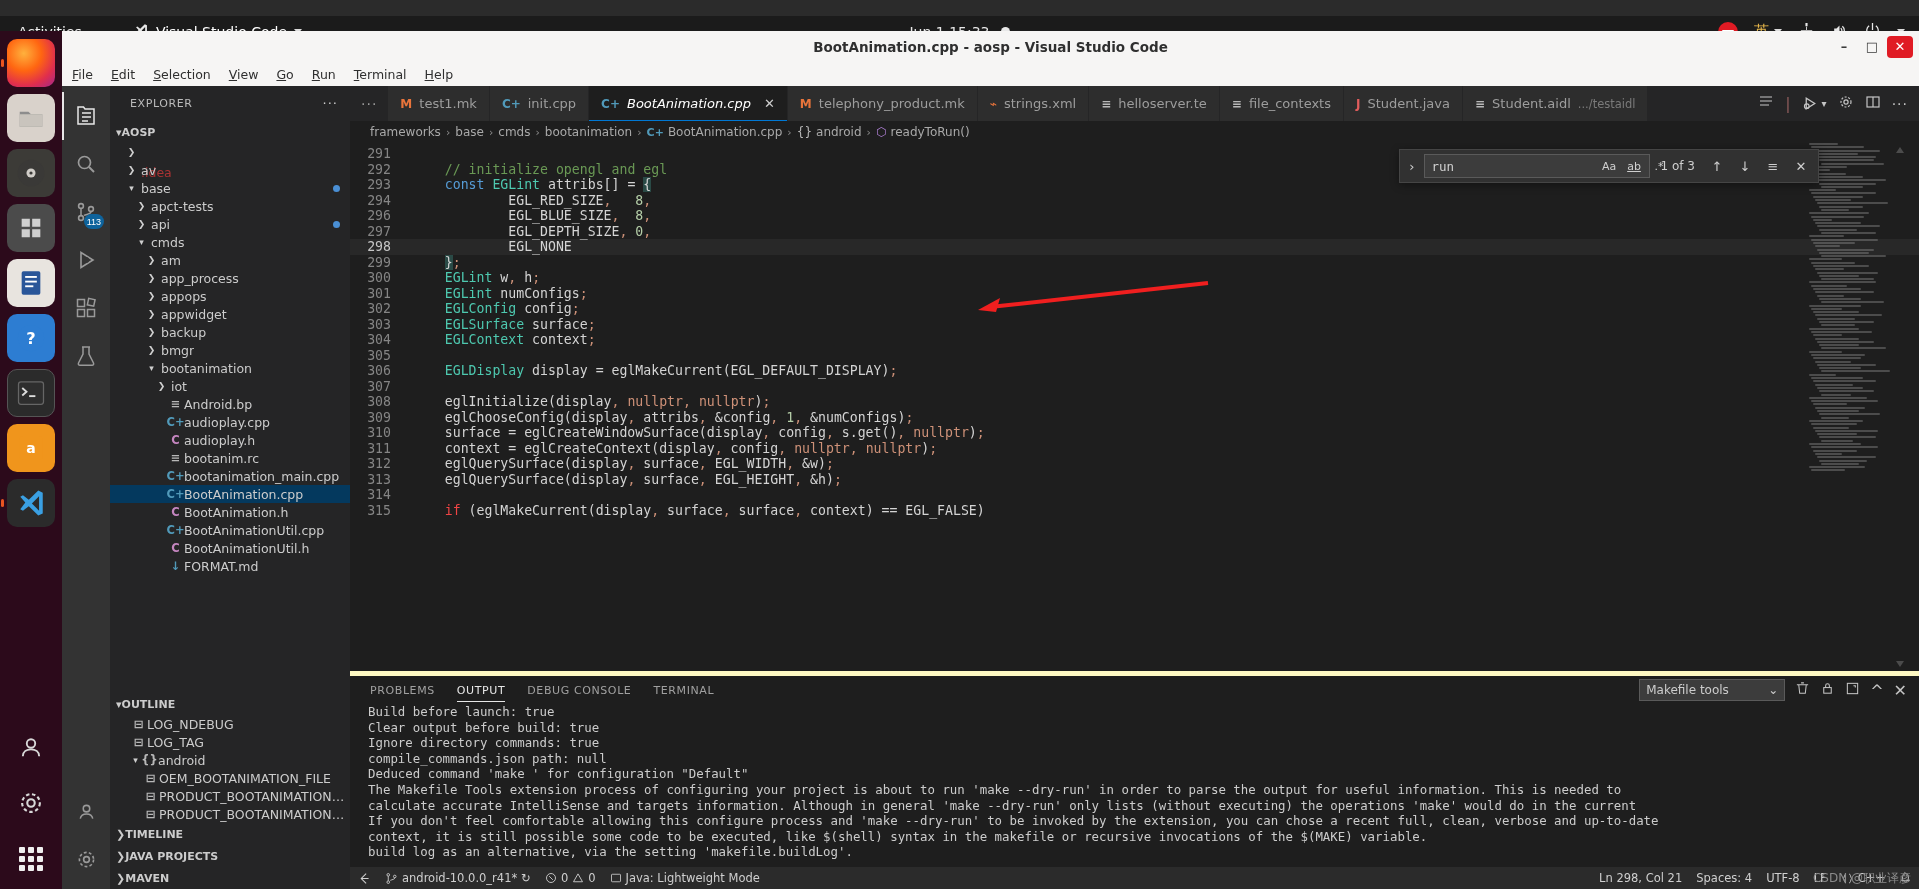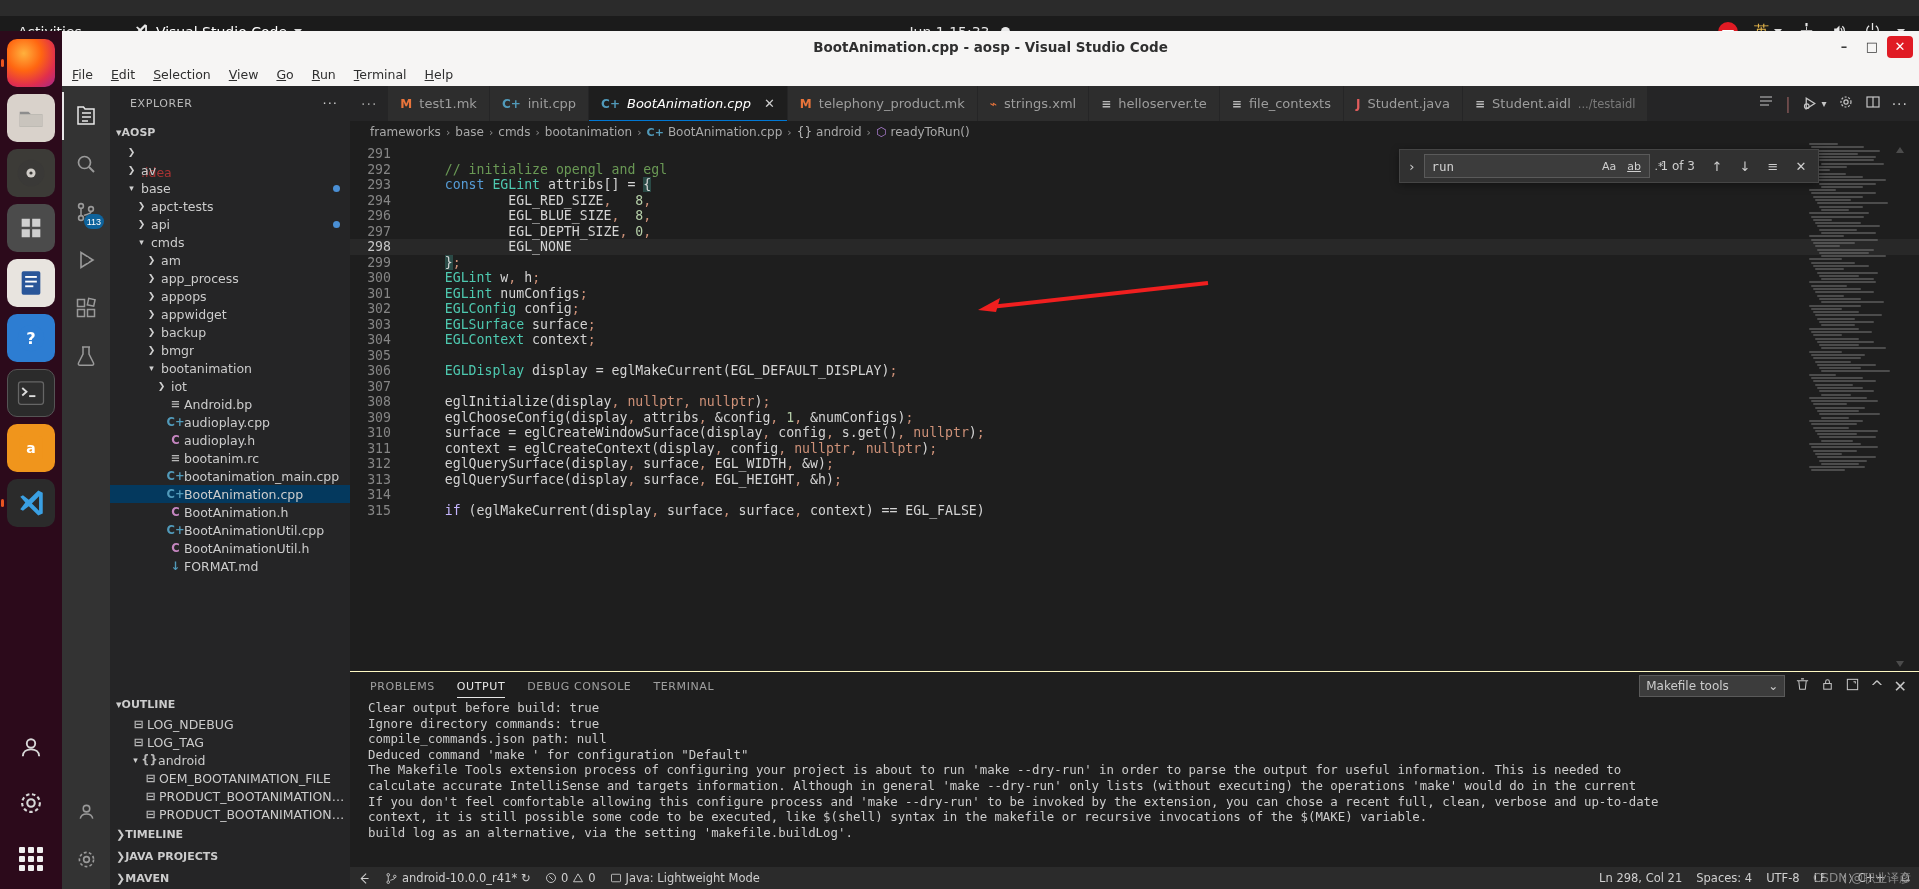--- a/index.html
+++ b/index.html
@@ -115,21 +115,21 @@
   .bc-item { display: flex; align-items: center; gap: 4px; cursor: pointer; }
 
   .code-area { flex: 1; position: relative; overflow: hidden; background: #1e1e1e; }
   .code-lines { font-family: "DejaVu Sans Mono", monospace; font-size: 13.2px; line-height: 15.5px; padding-top: 3px; }
   .cline { display: flex; height: 15.5px; white-space: pre; }
   .cline.hl { background: #282828; }
   .lnum { width: 63px; text-align: right; padding-right: 22px; color: #858585; flex: none; }
   .cline.hl .lnum { color: #c6c6c6; }
   .ctext { color: #d4d4d4; }
   .k-cmt { color: #6a9955; }
-  .k-kw  { color: #c4b5fd; }
+  .k-kw  { color: #ef4444; }
   .k-type{ color: #4ec9b0; }
   .k-num { color: #b5cea8; }
   .k-orange { color: #ce9178; }
   .k-blue { color: #569cd6; }
   .k-punct { color: #d4d4d4; }
   .brkt { background: #2a4a46; }
 
   .minimap { position: absolute; right: 14px; top: 0; width: 96px; height: 100%; opacity: .42; }
   .mm-line { height: 2px; margin-bottom: 1.3px; background: #8d8d8d; border-radius: 1px; }
   .mm-slider { position: absolute; right: 0; top: 0; width: 10px; height: 100%; }
@@ -148,21 +148,21 @@
   .fw-input input { flex: 1; background: transparent; border: 0; outline: 0; color: #cfcfcf; font-family: "DejaVu Sans Mono", monospace; font-size: 12.5px; }
   .fw-opts { display: flex; gap: 6px; align-items: center; }
   .fw-opt { width: 19px; height: 19px; display: flex; align-items: center; justify-content: center; color: #cfcfcf; font-size: 11px; border-radius: 3px; cursor: pointer; font-family: "DejaVu Sans", sans-serif; }
   .fw-count { color: #cfcfcf; font-size: 12px; margin: 0 5px; white-space: nowrap; }
   .fw-btn { width: 22px; height: 22px; display: flex; align-items: center; justify-content: center; color: #cfcfcf; font-size: 13px; cursor: pointer; }
 
   
   .red-arrow { position: absolute; left: 620px; top: 138px; width: 240px; height: 34px; pointer-events: none; z-index: 15; }
 
   
-  .panel { height: 196px; background: #1e1e1e; display: flex; flex-direction: column; flex: none; border-top: 1px solid #fef9c3; }
+  .panel { height: 196px; background: #1e1e1e; display: flex; flex-direction: column; flex: none; border-top: 5px solid #fef9c3; }
   .panel-head { height: 28px; display: flex; align-items: center; padding-left: 20px; gap: 22px; flex: none; }
   .p-tab { font-size: 11px; letter-spacing: .6px; color: #a0a0a0; cursor: pointer; position: relative; height: 28px; display: flex; align-items: center; }
   .p-tab.active { color: #e7e7e7; }
   .p-tab.active::after { content: ""; position: absolute; left: 0; right: 0; bottom: 2px; height: 1px; background: #e7e7e7; }
   .panel-actions { margin-left: auto; display: flex; align-items: center; gap: 10px; padding-right: 12px; color: #c5c5c5; }
   .p-select { width: 146px; height: 22px; background: #3c3c3c; border: 1px solid #5a5a5a; color: #cccccc; font-size: 12px; display: flex; align-items: center; justify-content: space-between; padding: 0 6px; cursor: pointer; font-family: "DejaVu Sans", sans-serif; }
   .panel-body { flex: 1; overflow: hidden; padding: 0 12px 0 18px; font-family: "DejaVu Sans Mono", monospace; font-size: 12.4px; line-height: 15.6px; color: #cccccc; }
   .panel-body div { white-space: pre-wrap; }
 
   
@@ -844,20 +844,21 @@
                 <svg width="15" height="15" viewBox="0 0 16 16">
                     <rect x="2.5" y="2.5" width="11" height="11" fill="none" stroke="#c5c5c5" stroke-width="1.1"></rect>
                     <path d="M9 5h2v2" stroke="#c5c5c5" stroke-width="1.1" fill="none"></path>
                   </svg>
               </span>
               <span>^</span>
               <span>✕</span>
             </div>
           </div>
           <div class="panel-body" id="panel-body">
+              <div>Build before launch: true</div>
               <div>Clear output before build: true</div>
               <div>Ignore directory commands: true</div>
               <div>compile_commands.json path: null</div>
               <div>Deduced command 'make ' for configuration "Default"</div>
               <div>The Makefile Tools extension process of configuring your project is about to run 'make --dry-run' in order to parse the output for useful information. This is needed to</div>
               <div>calculate accurate IntelliSense and targets information. Although in general 'make --dry-run' only lists (without executing) the operations 'make' would do in the current</div>
               <div>If you don't feel comfortable allowing this configure process and 'make --dry-run' to be invoked by the extension, you can chose a recent full, clean, verbose and up-to-date</div>
               <div>context, it is still possible some code to be executed, like $(shell) syntax in the makefile or recursive invocations of the $(MAKE) variable.</div>
               <div>build log as an alternative, via the setting 'makefile.buildLog'.</div>
             </div>

